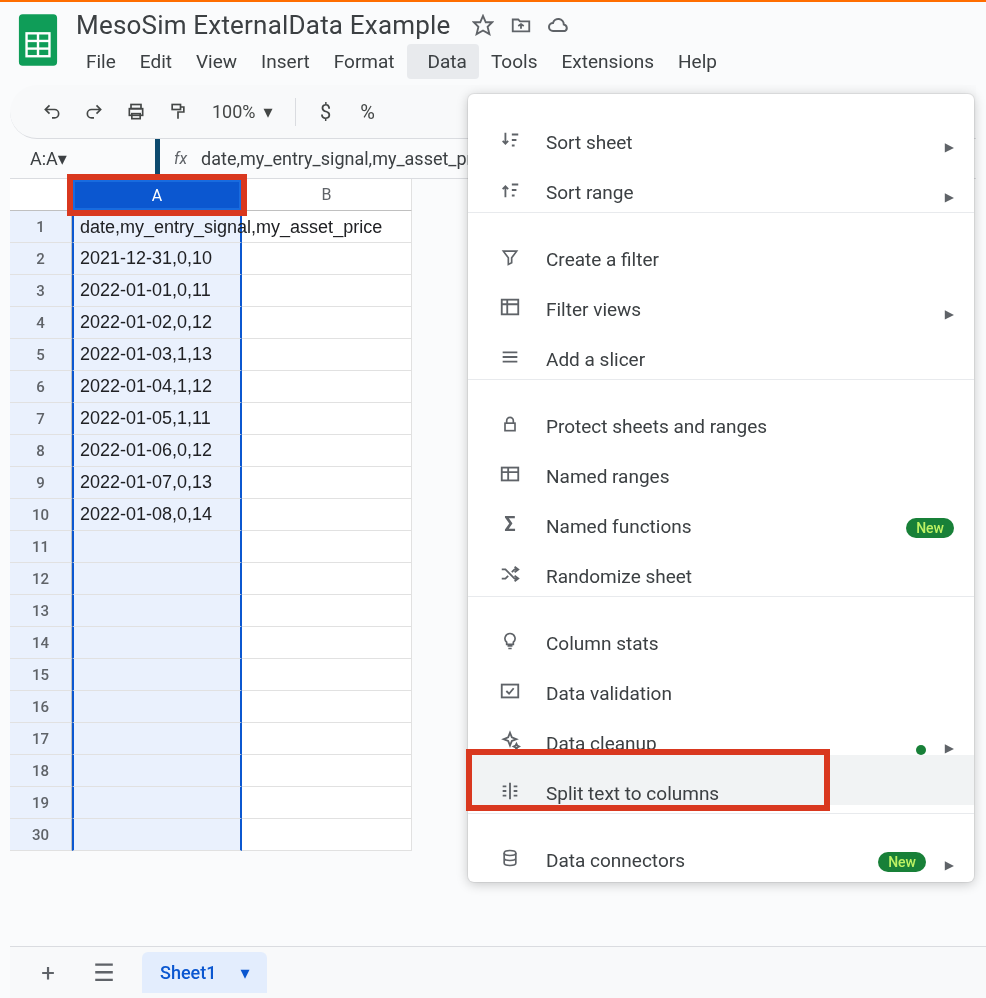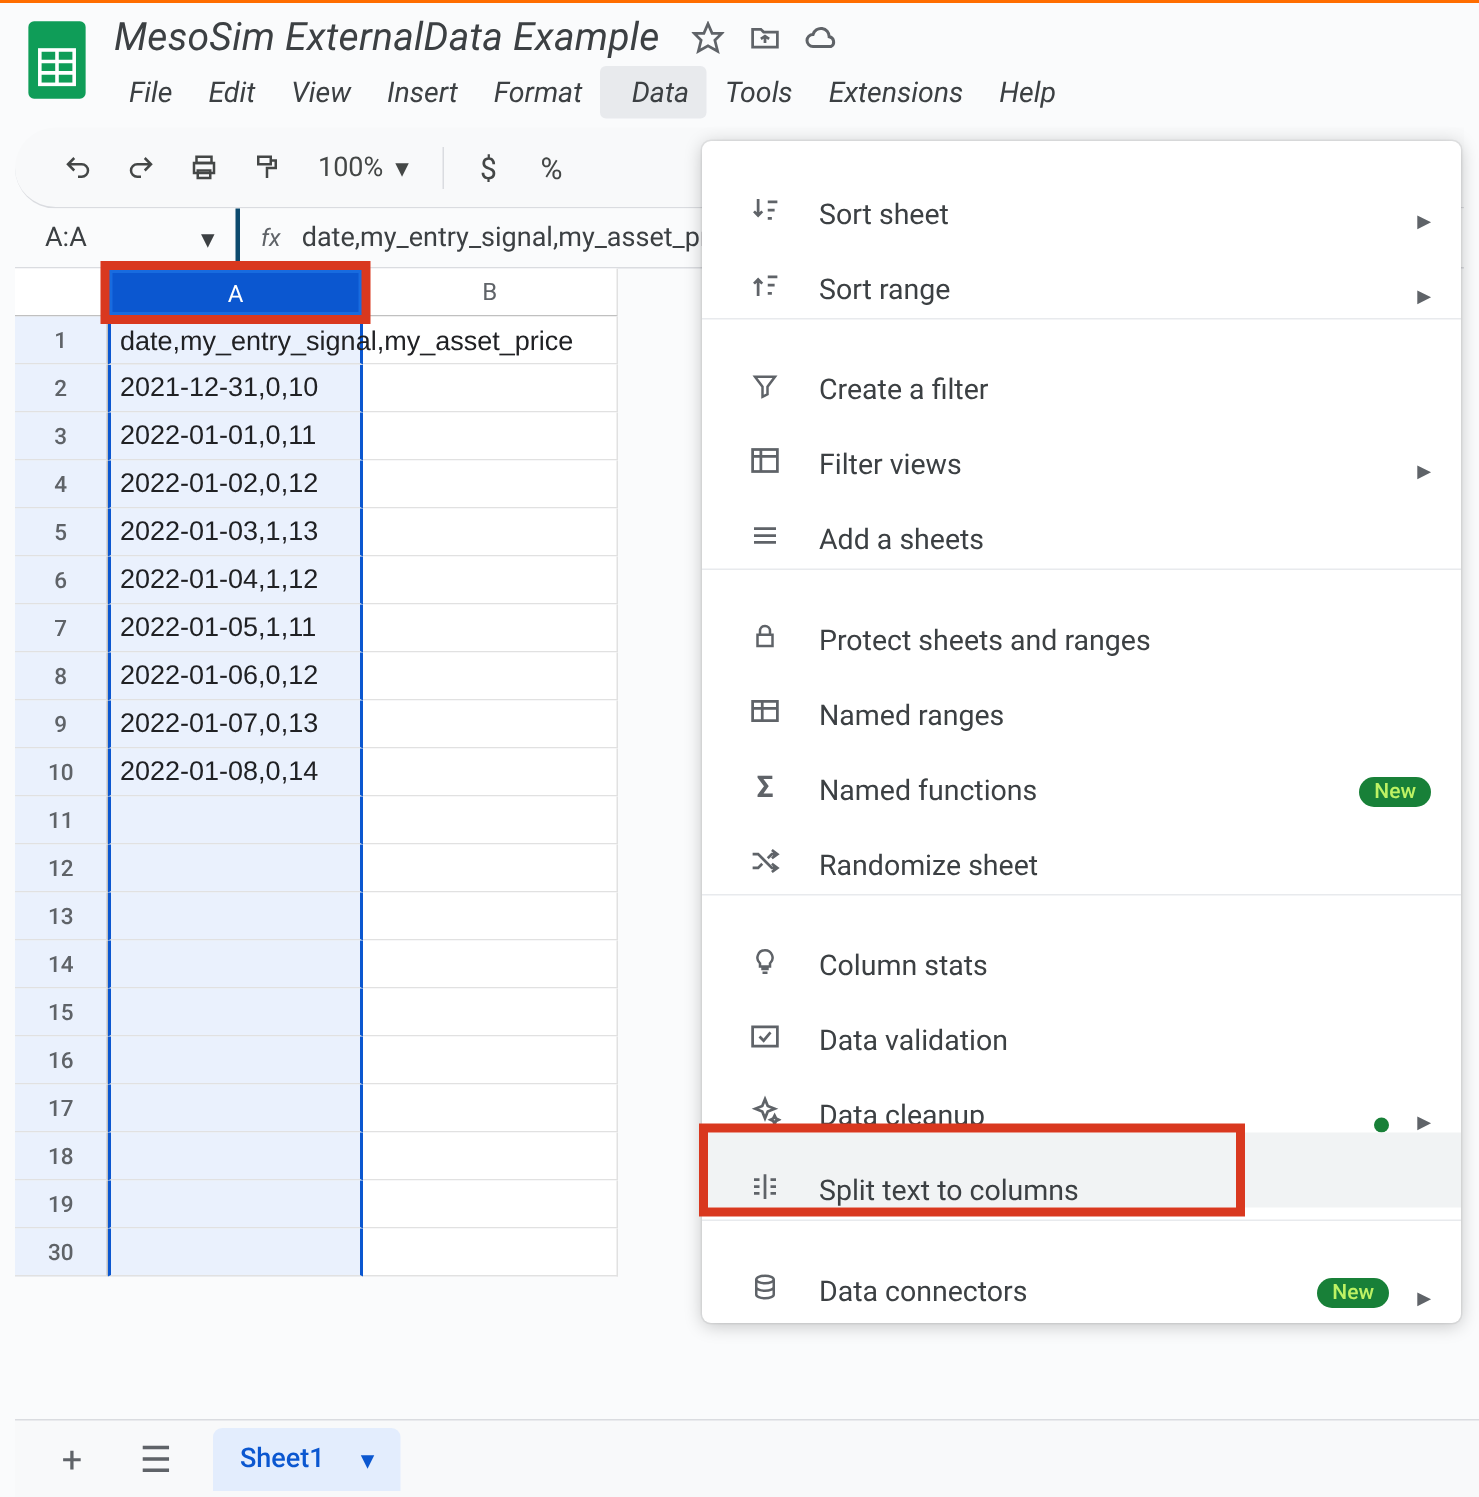--- a/index.html
+++ b/index.html
@@ -3,35 +3,35 @@
 <meta charset="utf-8">
 <style>
 * { box-sizing: border-box; margin: 0; padding: 0; font-family: "Google Sans", Roboto, Arial, sans-serif; }
 body { width: 986px; height: 998px; background: #fafbfc; overflow: hidden; position: relative; }
 
 .top-orange-bar { height: 2px; background: #ff6d00; width: 100%; }
 
 .header { display: flex; align-items: flex-start; padding: 6px 0 0 14px; }
 .sheets-logo { width: 48px; height: 64px; display: flex; align-items: center; justify-content: center; }
 .sheets-logo svg { width: 42px; height: 56px; }
-.title-area { margin-left: 8px; font-style: italic; }
+.title-area { margin-left: 8px; }
 .title-row { display: flex; align-items: center; gap: 14px; }
 .doc-title { font-size: 26px; color: #3c4043; font-weight: 400; padding: 2px 6px; letter-spacing: 0.2px; }
 .title-icon { width: 24px; height: 24px; color: #5f6368; display: flex; align-items: center; justify-content: center; }
 .menu-bar { display: flex; gap: 0; margin-top: 2px; margin-left: 4px; }
 .menu-item { padding: 6px 12px; font-size: 19px; color: #3c4043; cursor: pointer; border-radius: 4px; }
 .menu-item.active { background: #e8eaed; padding-left: 21px; }
 
 .toolbar { display: flex; align-items: center; padding: 8px 12px 8px 24px; gap: 6px; border-bottom: 1px solid #dadce0; background: #f8f9fa; margin: 6px 10px 0 10px; border-radius: 30px 0 0 30px; height: 54px; }
 .tb-btn { width: 36px; height: 36px; display: flex; align-items: center; justify-content: center; color: #444746; cursor: pointer; border-radius: 4px; font-size: 20px; }
 .tb-sep { width: 1px; height: 28px; background: #dadce0; margin: 0 6px; }
 .zoom { font-size: 18px; color: #444746; padding: 0 10px; display: flex; align-items: center; gap: 8px; }
 
 .formula-bar { display: flex; align-items: center; height: 40px; border-bottom: 1px solid #dadce0; margin: 0 10px; }
-.name-box { width: 150px; display: flex; align-items: center; justify-content: space-between; padding: 0 14px 0 20px; font-size: 18px; color: #3c4043; border-right: 3px solid #0c4a6e; height: 100%; }
+.name-box { width: 150px; display: flex; align-items: center; padding: 0 14px 0 20px; font-size: 18px; color: #3c4043; border-right: 5px solid #0c4a6e; height: 100%; }
 .fx { color: #5f6368; font-size: 16px; font-style: italic; padding: 0 14px; }
 .formula-text { font-size: 18px; color: #3c4043; white-space: nowrap; overflow: hidden; }
 
 .sheet-area { position: relative; margin-left: 10px; }
 .col-headers { display: flex; height: 32px; }
 .corner { width: 62px; background: #fff; border-right: 1px solid #c0c0c0; border-bottom: 1px solid #c0c0c0; }
 .col-head { width: 170px; text-align: center; font-size: 16px; color: #5f6368; border-right: 1px solid #e1e1e1; border-bottom: 1px solid #c0c0c0; display: flex; align-items: center; justify-content: center; background: #fff; }
 .col-head.sel { background: #0b57d0; color: #fff; border: 3px solid #186bdf; position: relative; }
 .col-a-redbox { position: absolute; border: 6px solid #d9381f; top: -8px; left: -8px; right: -8px; bottom: -8px; pointer-events: none; z-index: 5; }
 
@@ -299,21 +299,21 @@
       </div>
       <span>Filter views</span>
       <span class="dm-arrow">▶</span>
     </div>
     <div class="dm-item">
       <div class="dm-icon">
         <svg width="22" height="22" viewBox="0 0 24 24" stroke="#5f6368" stroke-width="2" fill="none">
           <path d="M4 7h16M4 12h16M4 17h16"></path>
         </svg>
       </div>
-      <span>Add a sheets</span>
+      <span>Add a slicer</span>
     </div>
     <div class="dm-sep"></div>
     <div class="dm-item">
       <div class="dm-icon">
         <svg width="20" height="20" viewBox="0 0 24 24" stroke="#5f6368" stroke-width="2" fill="none">
           <rect x="6" y="11" width="12" height="9"></rect>
           <path d="M8 11V8a4 4 0 018 0v3"></path>
         </svg>
       </div>
       <span>Protect sheets and ranges</span>

